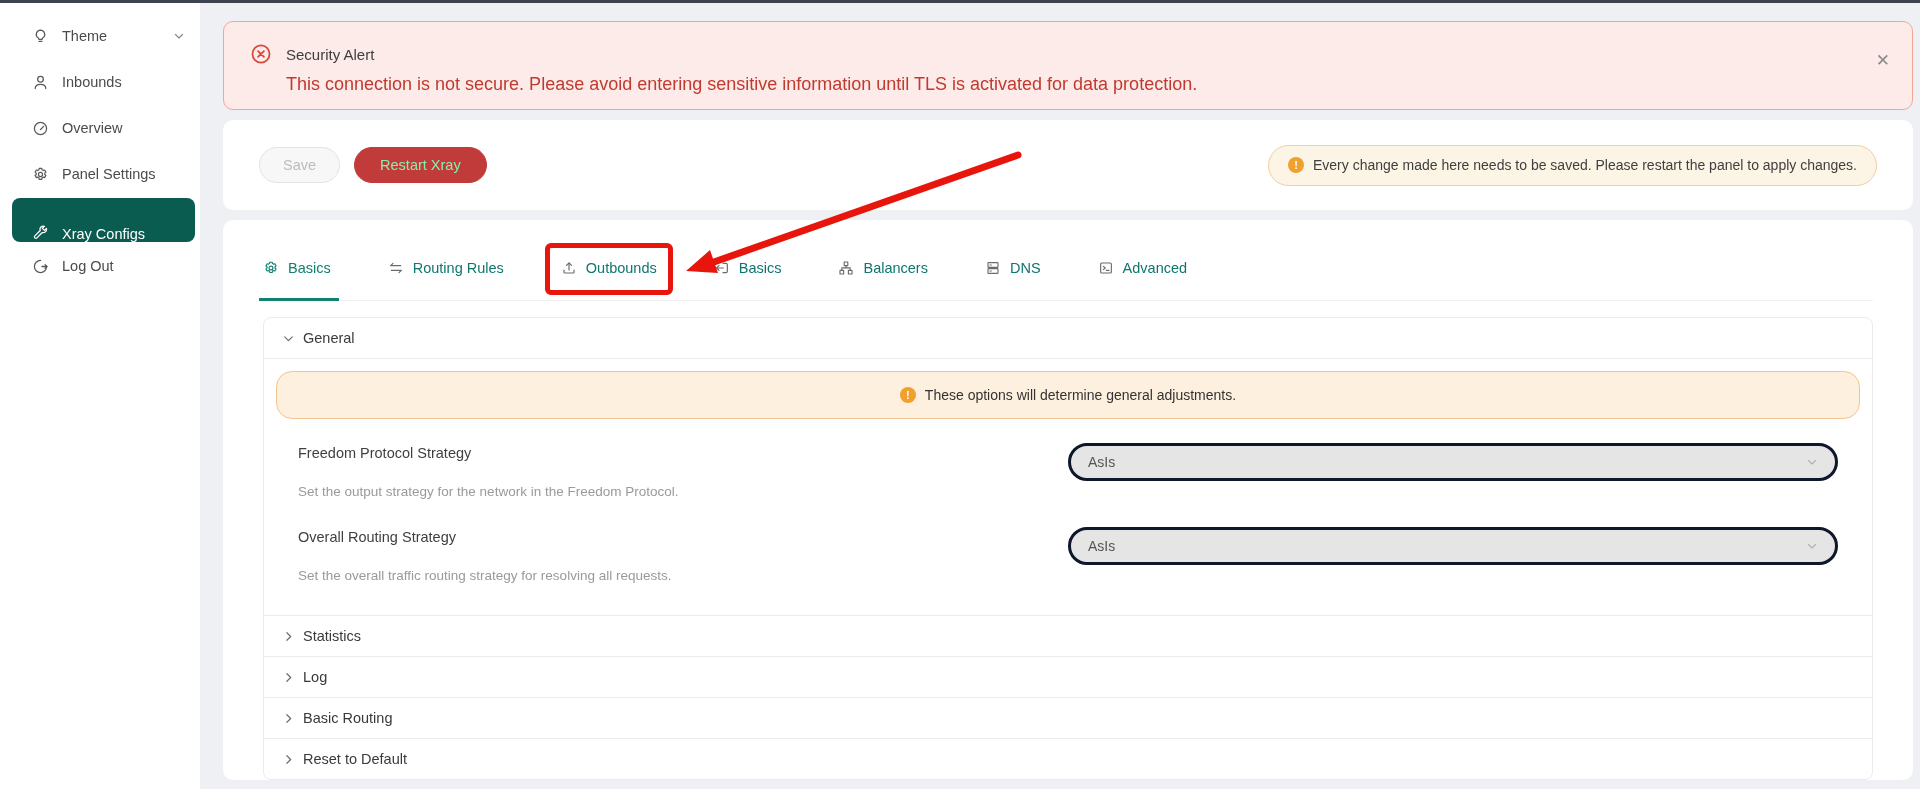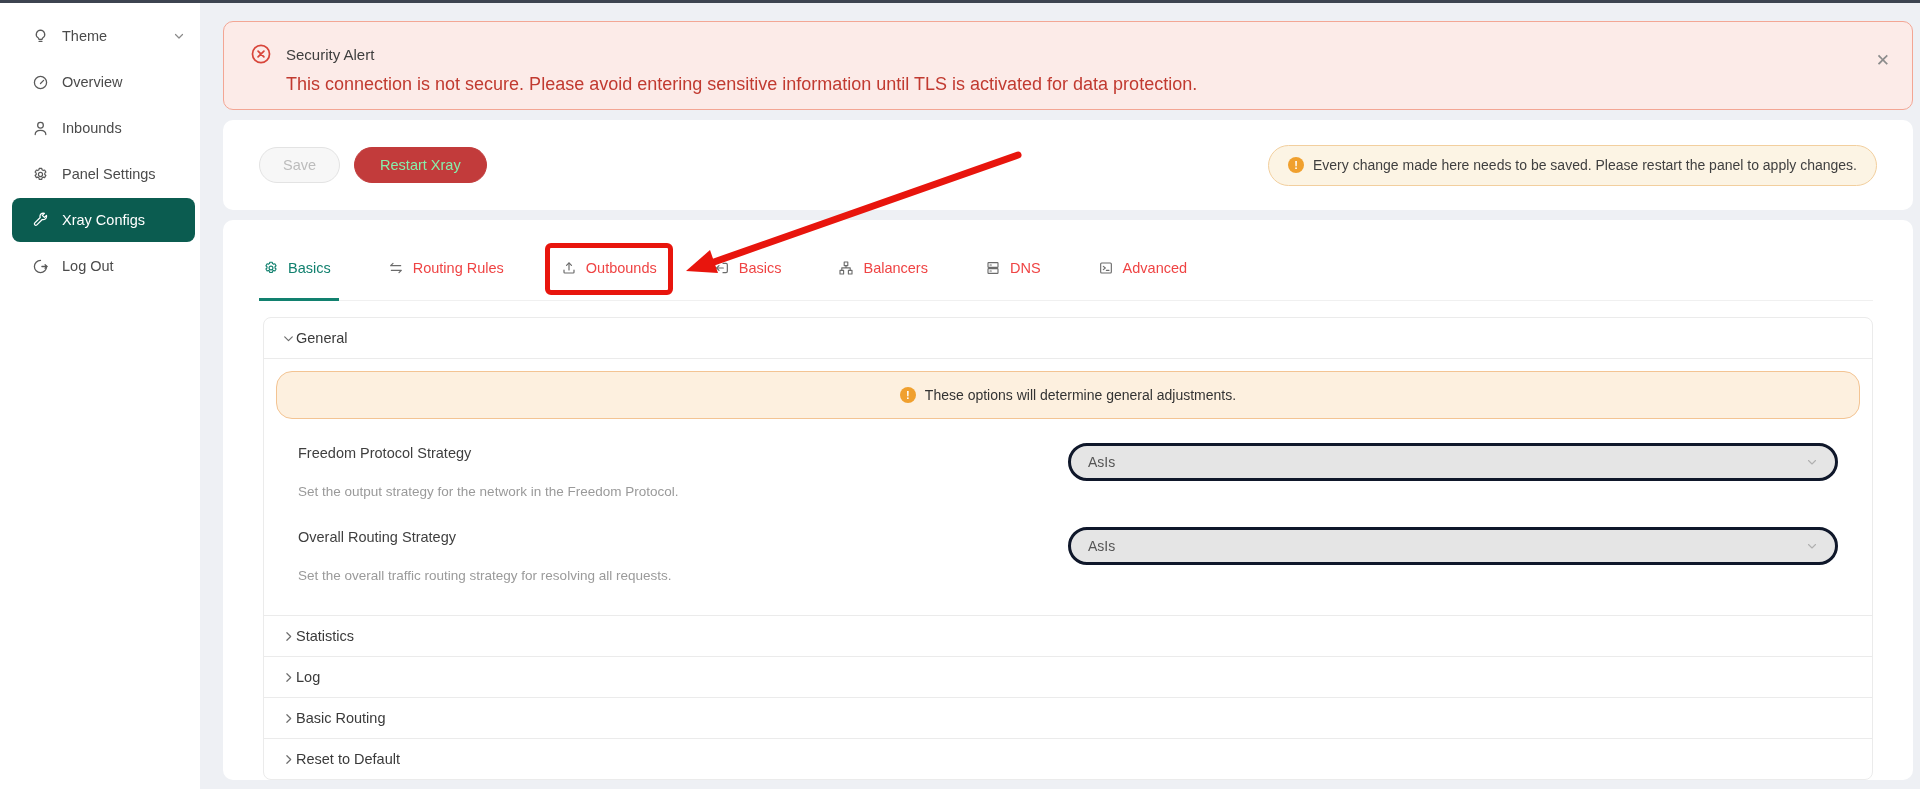--- a/index.html
+++ b/index.html
@@ -14,21 +14,21 @@
   .sidebar {
     position:absolute; top:3px; left:0; width:200px; height:786px;
     background:#ffffff; padding-top:9px;
   }
   .side-item {
     display:flex; align-items:center; height:44px; margin:2px 5px 2px 12px;
     padding:0 10px 0 20px; border-radius:8px; color:#4b4b4b; font-size:14.5px; cursor:pointer;
   }
   .side-item .icn { display:flex; width:17px; height:17px; margin-right:13px; color:#5a5a5a; flex:none; }
   .side-item .icn svg { width:17px; height:17px; }
-  .side-item.active { background:#0b5c50; color:#ffffff; }
+  .side-item.active { background:#0b5c50; color:#ffffff;align-items:flex-end; }
   .side-item.active .icn { color:#ffffff; }
   .side-chev { margin-left:auto; color:#8a8a8a; display:flex; }
   .side-chev svg { width:12px; height:12px; }
 
   
   .main { position:absolute; top:3px; left:208px; width:1720px; height:604px; padding:18px 15px 0 15px; }
 
   
   .alert {
     position:relative; height:89px; background:#fcebe8; border:1px solid #f3a694;
@@ -63,35 +63,35 @@
   }
 
   
   .card {
     margin-top:10px; height:560px; background:#ffffff; border-radius:10px;
     padding:36px 40px 0 40px; overflow:hidden;
   }
 
   
   .tabs { display:flex; gap:57px; border-bottom:1px solid #f0f0f0; padding-bottom:20px; }
-  .tab { position:relative; display:flex; align-items:center; gap:9px; height:24px; color:#ef4444; font-size:14.5px; cursor:pointer; }
+  .tab { position:relative; display:flex; align-items:center; gap:9px; height:24px; color:#0f766e; font-size:14.5px; cursor:pointer; }
   .tab .icn { display:flex; width:16px; height:16px; color:#6b6b6b; }
   .tab .icn svg { width:16px; height:16px; }
   .tab.active { color:#12816f; }
   .tab.active .icn { color:#12816f; }
   .tab.active::after { content:""; position:absolute; left:-4px; right:-8px; bottom:-21px; height:3px; background:#12816f; }
   .red-box {
     position:absolute; left:-16px; right:-16px; top:-13px; bottom:-15px;
     border:5px solid #e8150d; border-radius:6px; pointer-events:none;
   }
 
   
   .collapse { margin-top:16px; border:1px solid #ebebeb; border-radius:8px; }
   .panel-head {
-    display:flex; align-items:center; gap:1px; height:41px; padding:0 18px;
+    display:flex; align-items:center; gap:8px; height:41px; padding:0 18px;
     font-size:14.5px; color:#3a3a3a; cursor:pointer;
   }
   .panel-head .chev { display:flex; color:#6d6d6d; }
   .panel-head .chev svg { width:13px; height:13px; }
   .panel-head.bordered { border-top:1px solid #ebebeb;text-align:center; }
   .general-head { border-bottom:1px solid #ebebeb; }
 
   .general-body { padding:12px 12px 4px 12px; }
   .inline-warn {
     height:48px; background:#fdf0df; border:1px solid #f3c493; border-radius:16px;
@@ -130,34 +130,34 @@
       <span>Theme</span>
       <span class="side-chev">
         <svg viewBox="0 0 24 24" fill="none" stroke="currentColor" stroke-width="2.4" stroke-linecap="round" stroke-linejoin="round">
             <polyline points="5,9 12,16 19,9"></polyline>
           </svg>
       </span>
     </div>
     <div class="side-item">
       <span class="icn">
         <svg viewBox="0 0 24 24" fill="none" stroke="currentColor" stroke-width="1.8" stroke-linecap="round">
+            <circle cx="12" cy="7.5" r="4"></circle>
+            <path d="M4.5 20.5c0-4 3.5-6 7.5-6s7.5 2 7.5 6"></path>
+          </svg>
+      </span>
+      <span>Inbounds</span>
+    </div>
+    <div class="side-item">
+      <span class="icn">
+        <svg viewBox="0 0 24 24" fill="none" stroke="currentColor" stroke-width="1.8" stroke-linecap="round">
             <circle cx="12" cy="12" r="8.6"></circle>
             <path d="M12 13.5 16.4 9"></path>
           </svg>
       </span>
       <span>Overview</span>
-    </div>
-    <div class="side-item">
-      <span class="icn">
-        <svg viewBox="0 0 24 24" fill="none" stroke="currentColor" stroke-width="1.8" stroke-linecap="round">
-            <circle cx="12" cy="7.5" r="4"></circle>
-            <path d="M4.5 20.5c0-4 3.5-6 7.5-6s7.5 2 7.5 6"></path>
-          </svg>
-      </span>
-      <span>Inbounds</span>
     </div>
     <div class="side-item">
       <span class="icn">
         <svg viewBox="0 0 24 24" fill="none" stroke="currentColor" stroke-width="1.7" stroke-linejoin="round">
             <path d="M10.2 3.3 9.8 5.4a6.8 6.8 0 0 0-1.6 1l-2-.7-1.8 3 1.6 1.4a6.8 6.8 0 0 0 0 1.9l-1.6 1.4 1.8 3 2-.7a6.8 6.8 0 0 0 1.6 1l.4 2.1h3.6l.4-2.1a6.8 6.8 0 0 0 1.6-1l2 .7 1.8-3-1.6-1.4a6.8 6.8 0 0 0 0-1.9l1.6-1.4-1.8-3-2 .7a6.8 6.8 0 0 0-1.6-1l-.4-2.1z"></path>
             <circle cx="12" cy="12" r="2.9"></circle>
           </svg>
       </span>
       <span>Panel Settings</span>
     </div>

